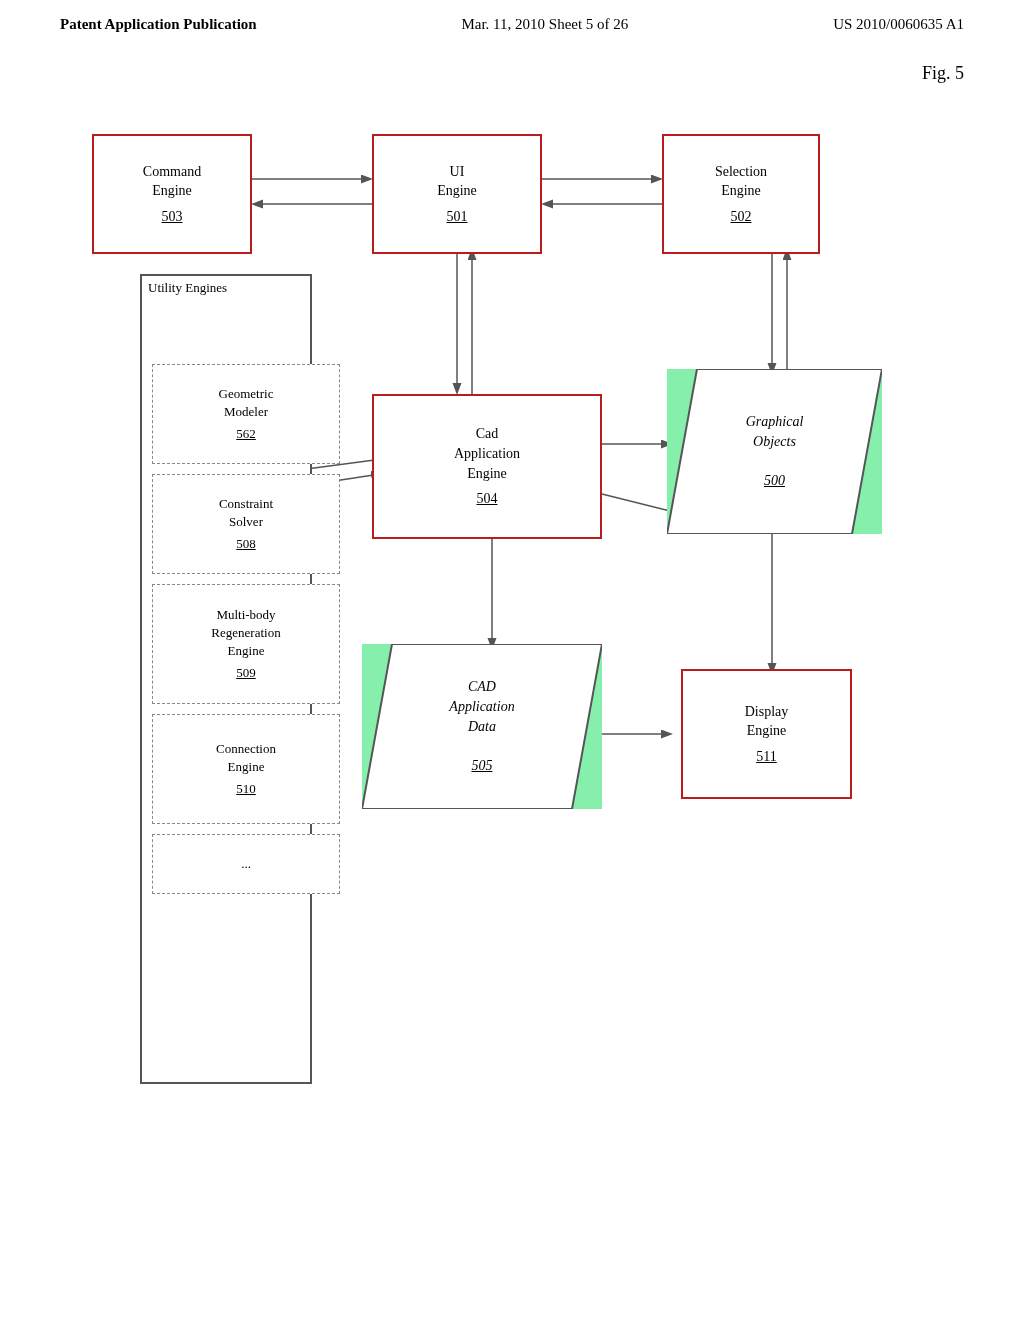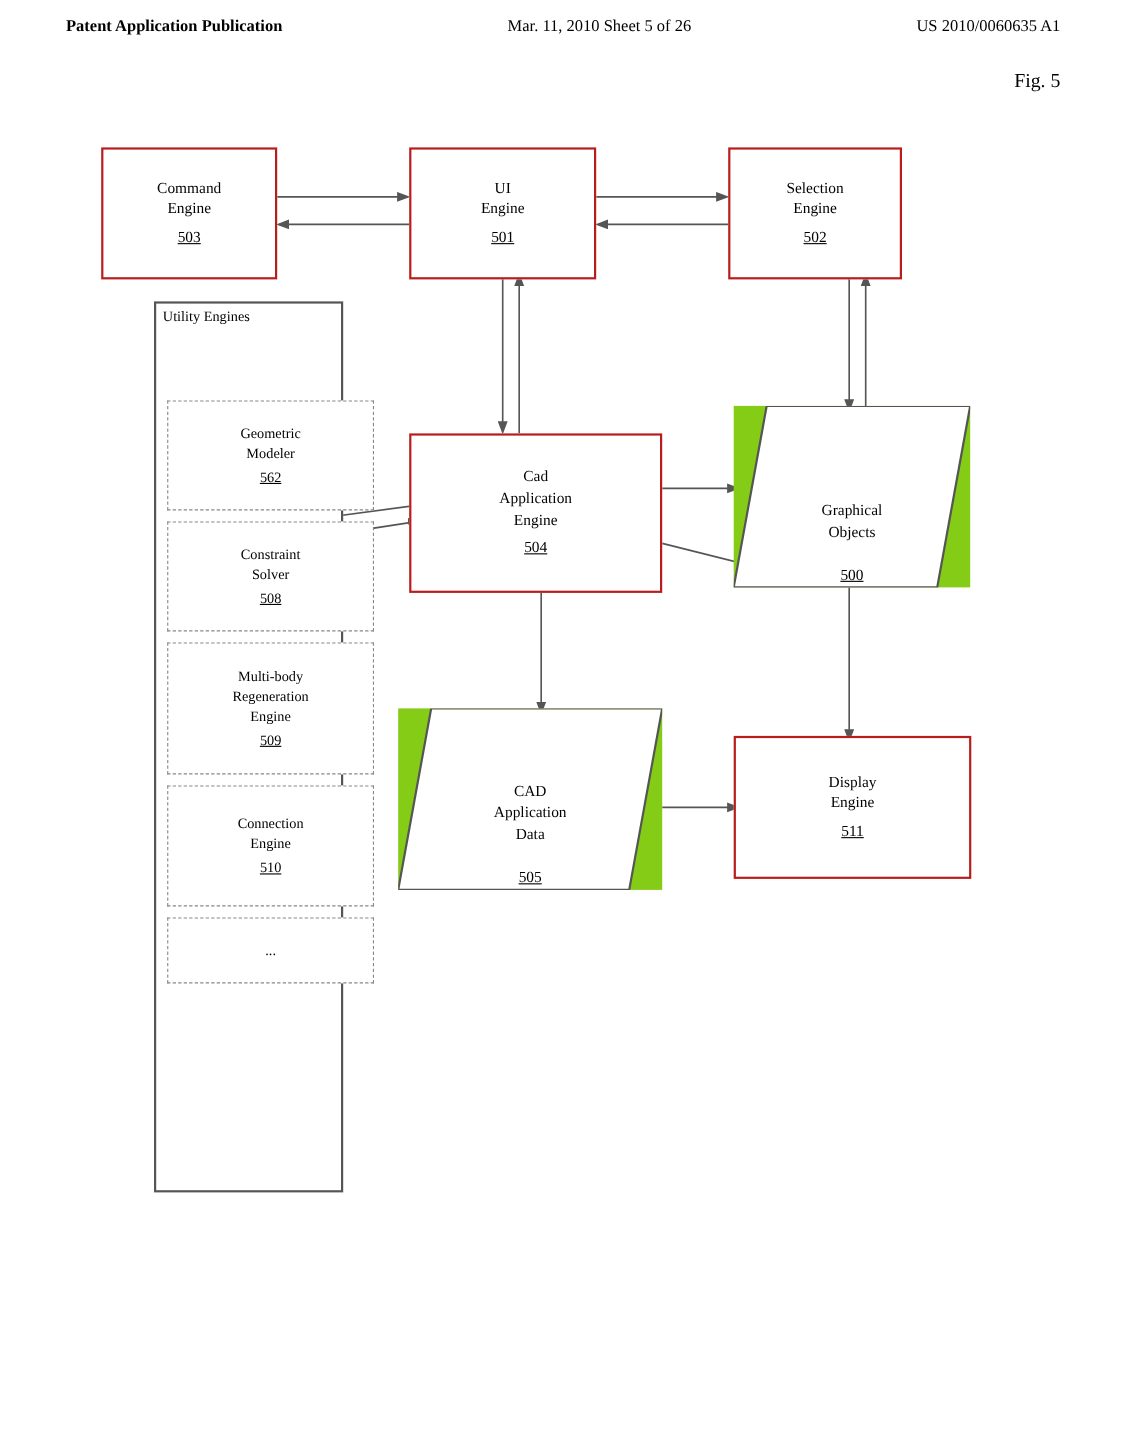--- a/index.html
+++ b/index.html
@@ -69,28 +69,29 @@
 
     .box .box-num {
       text-decoration: underline;
       margin-top: 6px;
       font-size: 14px;
     }
 
     
     .parallelogram {
       position: absolute;
-      background: #84cc16;
+      background: #86efac;
       display: flex;
       flex-direction: column;
       align-items: center;
-      justify-content: flex-end;
+      justify-content: center;
       text-align: center;
       font-size: 14px;
       line-height: 1.4;
+      font-style: italic;
     }
 
     .parallelogram svg {
       position: absolute;
       top: 0; left: 0;
       width: 100%; height: 100%;
     }
 
     .parallelogram .para-content {
       position: relative;
@@ -273,20 +274,20 @@
         <polygon points="30,0 240,0 210,165 0,165" fill="white" stroke="#555" stroke-width="2"></polygon>
       </svg>
       <div class="para-content">
         <div style="white-space:pre-line; text-align:center;">CAD
 Application
 Data</div>
         <div class="box-num">505</div>
       </div>
     </div>
 
-    <div class="box" style="left:585px; top:565px; width:216px; height:130px;">
+    <div class="box" style="left:599px; top:565px; width:171px; height:130px;">
       <div style="white-space:pre-line; text-align:center;">Display
 Engine</div>
       <div class="box-num">511</div>
     </div>
 
   </div>
 </div>
 
 </body></html>

